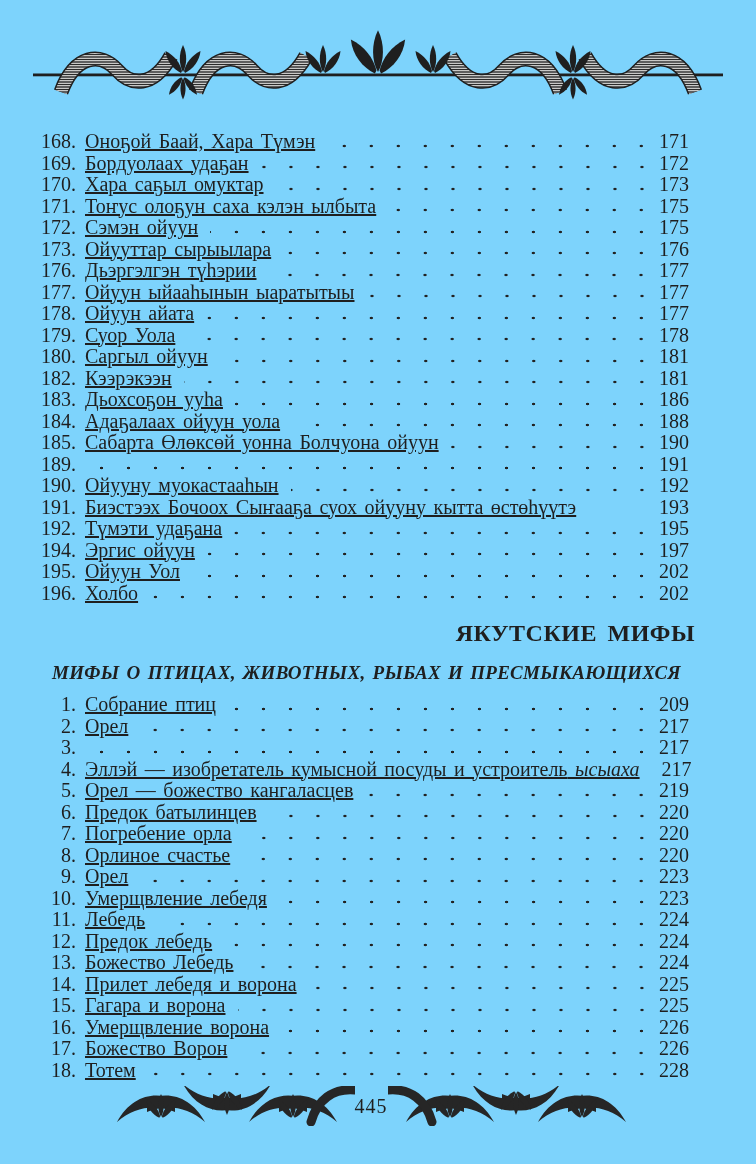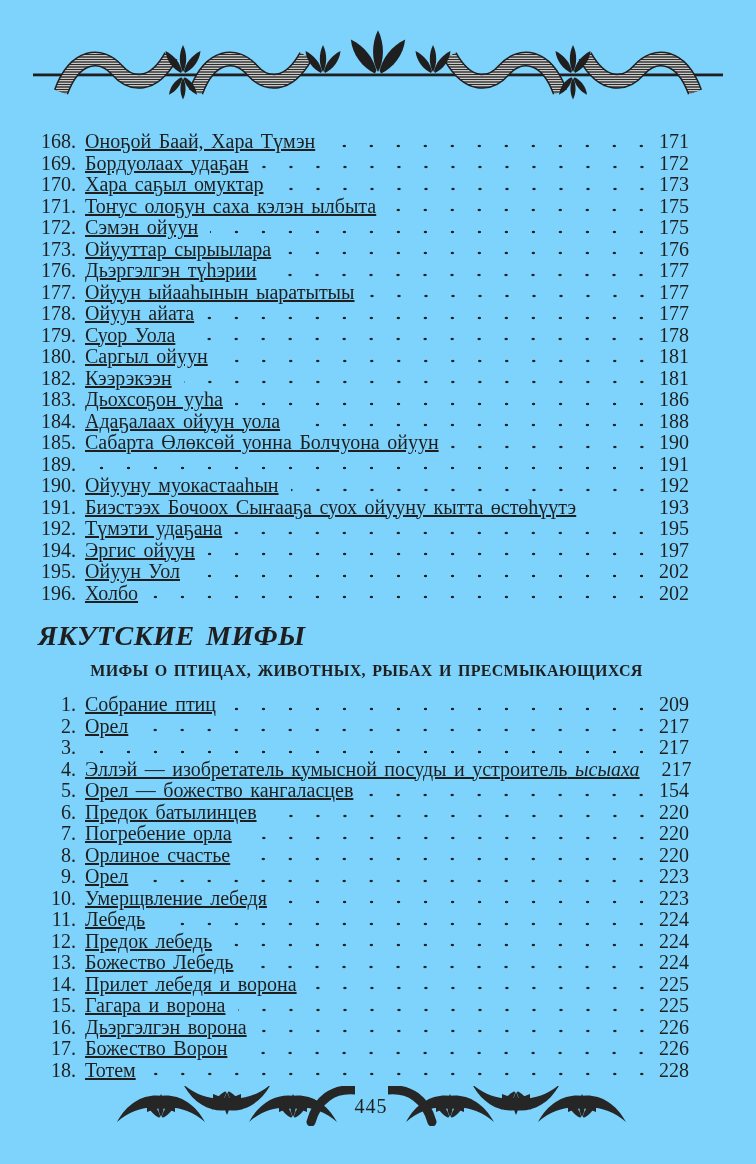--- a/index.html
+++ b/index.html
@@ -32,27 +32,27 @@
     margin-left:12px; margin-right:10px;
     background-image:radial-gradient(circle,#222 1.3px,rgba(0,0,0,0) 1.55px);
     background-size:27px 6px;
     background-repeat:repeat-x;
     background-position:right -6px bottom 4px;
   }
   .leader.noleader { background:none; }
   .pg { flex:none; min-width:36px; text-align:left; }
   .section-heading {
     position:absolute; left:38px; top:620px; width:657px;
-    text-align:left; font-weight:bold; font-size:28px;
-    letter-spacing:0.5px; word-spacing:4px;font-style:italic;
+    text-align:right; font-weight:bold; font-size:24px;
+    letter-spacing:0.5px; word-spacing:4px;
   }
   .subsection-heading {
     position:absolute; left:38px; top:662px; width:657px;
-    text-align:center; font-weight:bold; font-size:16px;
-    letter-spacing:0.3px; word-spacing:2px;
+    text-align:center; font-weight:bold; font-size:19px;
+    letter-spacing:0.3px; word-spacing:2px;font-style:italic;
   }
   .footer {
     position:absolute; left:0; top:1084px; width:756px; height:44px;
     display:flex; align-items:center; justify-content:center;
     padding-right:14px; box-sizing:border-box;
   }
   .folio { font-size:20px; letter-spacing:1px; }
   .foot-orn { width:238px; height:40px; flex:none; }
 </style>
 </head>
@@ -278,21 +278,21 @@
     <span class="num">4.</span>
     <span class="title">Эллэй — изобретатель кумысной посуды и устроитель<i> ысыаха</i></span>
     <span class="leader noleader"></span>
     <span class="pg">217</span>
   </div>
 
   <div class="row">
     <span class="num">5.</span>
     <span class="title">Орел — божество кангаласцев</span>
     <span class="leader"></span>
-    <span class="pg">154</span>
+    <span class="pg">219</span>
   </div>
 
   <div class="row">
     <span class="num">6.</span>
     <span class="title">Предок батылинцев</span>
     <span class="leader"></span>
     <span class="pg">220</span>
   </div>
 
   <div class="row">
@@ -353,21 +353,21 @@
 
   <div class="row">
     <span class="num">15.</span>
     <span class="title">Гагара и ворона</span>
     <span class="leader"></span>
     <span class="pg">225</span>
   </div>
 
   <div class="row">
     <span class="num">16.</span>
-    <span class="title">Дьэргэлгэн ворона</span>
+    <span class="title">Умерщвление ворона</span>
     <span class="leader"></span>
     <span class="pg">226</span>
   </div>
 
   <div class="row">
     <span class="num">17.</span>
     <span class="title">Божество Ворон</span>
     <span class="leader"></span>
     <span class="pg">226</span>
   </div>

